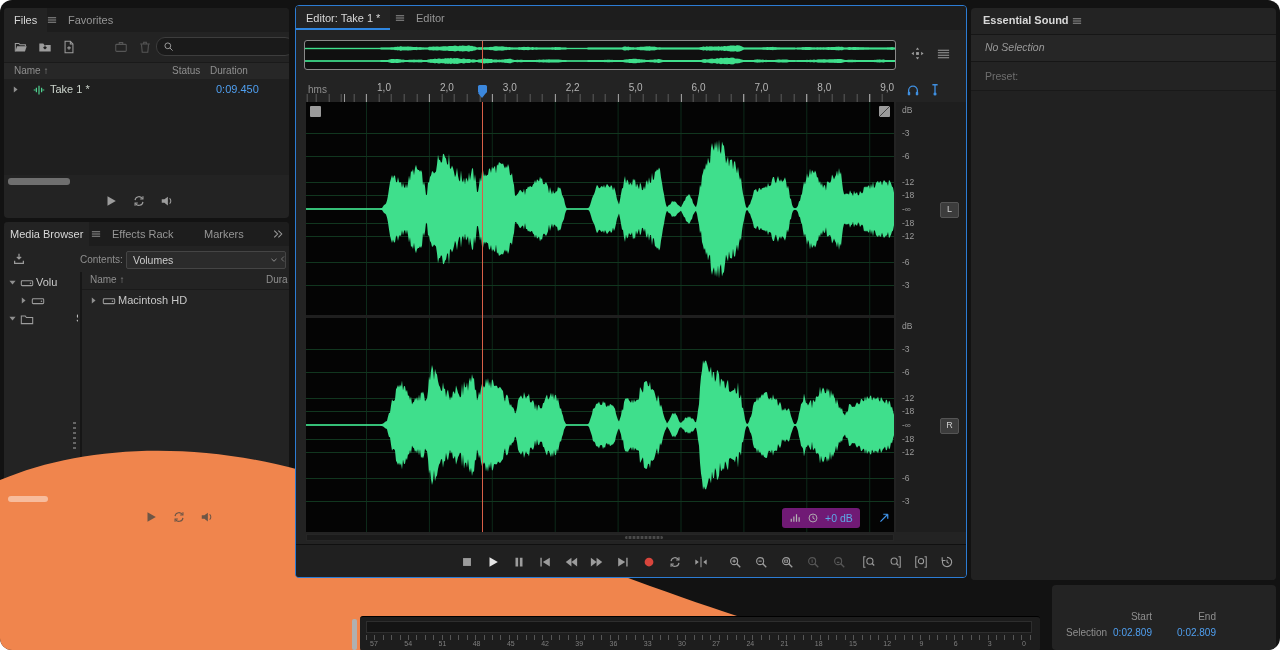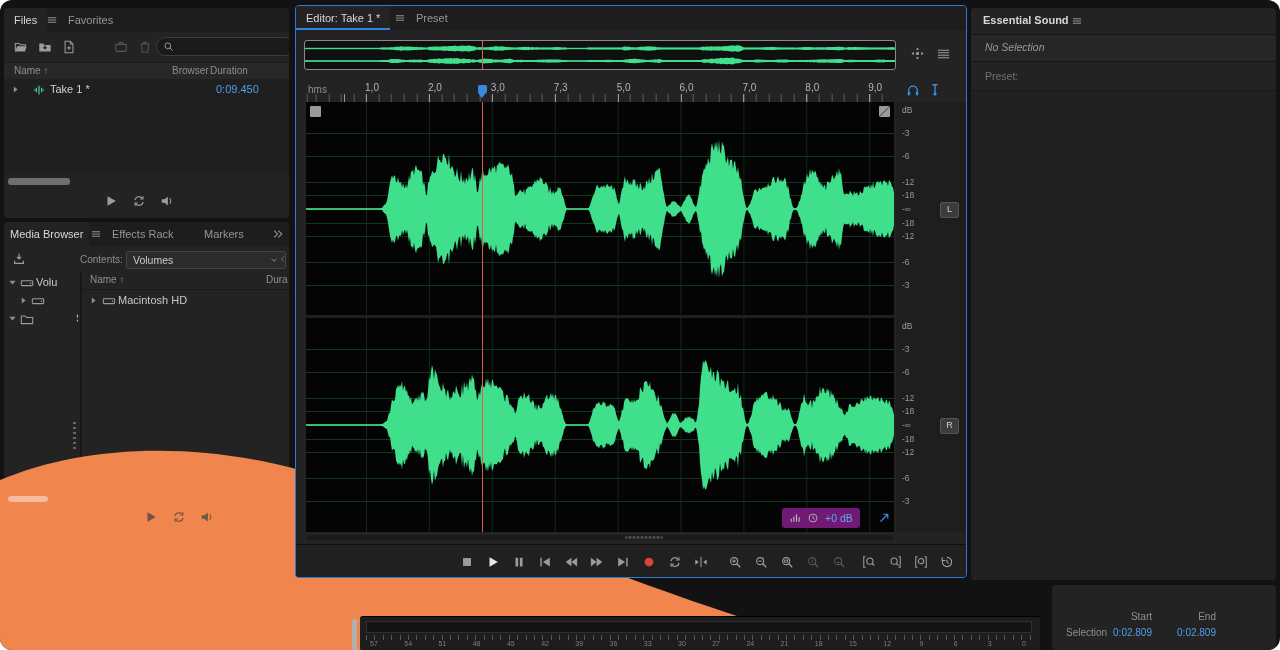--- a/index.html
+++ b/index.html
@@ -83,21 +83,21 @@
       <span class="icon" style="width:11px;height:11px;">
           <svg viewBox="0 0 16 16">
             <circle cx="7" cy="7" r="4.2" fill="none" stroke="currentColor" stroke-width="1.4"></circle>
             <path d="M10 10l4 4" stroke="currentColor" stroke-width="1.4"></path>
           </svg>
         </span>
       <input placeholder="" style="">
     </div>
     <div class="abs" style="left:0;top:54px;width:285px;height:16px;background:#272727;border-top:1px solid #1a1a1a;border-bottom:1px solid #1a1a1a;">
       <span class="hdr abs" style="left:10px;top:2px;"><span>Name</span> <span>↑</span></span>
-      <span class="hdr abs" style="left:168px;top:2px;">Browser</span>
+      <span class="hdr abs" style="left:168px;top:2px;">Status</span>
       <span class="hdr abs" style="left:206px;top:2px;">Duration</span>
     </div>
     <div class="abs" style="left:0;top:71px;width:285px;height:96px;background:#1f1f1f;">
       <div class="abs" style="left:0;top:2px;width:285px;height:18px;">
         <span class="icon abs" style="left:6px;top:3px;width:11px;height:11px;color:#8f8f8f;">
             <svg viewBox="0 0 16 16">
               <path d="M5.5 3.5v9L11 8z" fill="currentColor"></path>
             </svg>
           </span>
         <span class="icon abs" style="left:28px;top:2px;color:#4fcf8f;">
@@ -269,21 +269,21 @@
     <div class="tabbar">
       <div class="tab-active" style="left:0;">
         <span>Editor: Take 1 *</span>
         <div class="abs" style="left:0;bottom:0;width:100%;height:2px;background:#2f86e0;"></div>
       </div>
       <span class="icon abs" style="left:98px;top:6px;width:12px;height:12px;">
           <svg viewBox="0 0 16 16">
             <path d="M2.5 5h11M2.5 8h11M2.5 11h11" stroke="currentColor" stroke-width="1.2" fill="none"></path>
           </svg>
         </span>
-      <div class="tab" style="left:120px;"><span>Preset</span></div>
+      <div class="tab" style="left:120px;"><span>Editor</span></div>
     </div>
 
     <div class="abs" style="left:8px;top:34px;width:592px;height:30px;border:1px solid #8a8a8a;border-radius:3px;background:#101010;box-sizing:border-box;">
       <svg id="wave-over" width="590" height="28" style="display:block;">
           <rect x="0" y="6.8" width="590" height="1.4" fill="#3fdf8c"></rect>
           <polygon fill="#3fdf8c" points="0,7.1 1,7.1 2,7.1 3,7.1 4,7.1 5,7.1 6,7.1 7,7.1 8,7.1 9,7.1 10,7.1 11,7.1 12,7.1 13,7.1 14,7.1 15,7.1 16,7.1 17,7.1 18,7.1 19,7.1 20,7.1 21,7.1 22,7.1 23,7.1 24,7.1 25,7.1 26,7.1 27,7.1 28,7.1 29,7.1 30,7.1 31,7.1 32,7.1 33,7.1 34,7.1 35,7.1 36,7.1 37,7.1 38,7.1 39,7.1 40,7.1 41,7.1 42,7.1 43,7.1 44,7.1 45,7.1 46,7.1 47,7.1 48,7.1 49,7.1 50,7.1 51,7.1 52,7.1 53,7.1 54,7.1 55,7.1 56,7.1 57,7.1 58,7.1 59,7.1 60,7.1 61,7.1 62,7.1 63,7.1 64,7.1 65,7.1 66,7.1 67,7.1 68,7.1 69,7.1 70,7.1 71,7.1 72,7.1 73,7.1 74,7.1 75,7.1 76,6.5 77,6.5 78,6.5 79,6.5 80,6.5 81,6.5 82,6.5 83,6.5 84,6.5 85,6.5 86,6.2 87,6.3 88,6.2 89,6.3 90,5.7 91,5.9 92,5.7 93,5.6 94,5.9 95,5.3 96,5.2 97,5.4 98,5.7 99,5.4 100,5.7 101,5.6 102,5.7 103,5.3 104,5.7 105,5.5 106,5.7 107,5.7 108,5.9 109,6.0 110,6.0 111,6.1 112,5.8 113,6.4 114,6.1 115,6.2 116,6.1 117,6.5 118,6.3 119,6.5 120,6.5 121,6.5 122,6.4 123,6.5 124,5.8 125,5.8 126,5.8 127,5.7 128,5.6 129,5.6 130,5.7 131,5.4 132,5.5 133,5.5 134,5.7 135,5.8 136,5.4 137,5.5 138,5.3 139,5.2 140,5.3 141,5.3 142,5.5 143,5.2 144,5.1 145,5.1 146,4.9 147,4.9 148,4.9 149,4.8 150,4.6 151,4.8 152,5.1 153,5.2 154,4.9 155,4.6 156,4.9 157,4.5 158,4.5 159,4.7 160,4.8 161,4.9 162,4.8 163,4.6 164,4.3 165,4.7 166,4.9 167,4.8 168,5.3 169,5.6 170,5.6 171,6.1 172,6.5 173,6.4 174,6.1 175,6.2 176,6.2 177,5.9 178,6.5 179,6.4 180,6.1 181,6.5 182,6.1 183,6.5 184,6.0 185,6.1 186,5.8 187,5.9 188,5.8 189,5.5 190,5.3 191,5.2 192,5.3 193,5.6 194,5.4 195,5.4 196,5.5 197,5.2 198,5.6 199,5.4 200,6.0 201,5.8 202,5.9 203,6.3 204,5.9 205,6.0 206,6.5 207,6.3 208,6.4 209,6.5 210,6.5 211,6.5 212,6.5 213,6.5 214,6.1 215,6.3 216,6.2 217,6.1 218,5.9 219,5.7 220,6.1 221,6.1 222,5.9 223,5.8 224,5.9 225,6.3 226,6.4 227,6.0 228,6.1 229,6.5 230,6.4 231,6.3 232,6.3 233,6.4 234,6.5 235,6.5 236,6.5 237,6.5 238,6.5 239,6.4 240,6.5 241,6.5 242,6.5 243,6.5 244,6.5 245,6.5 246,6.5 247,6.2 248,6.3 249,6.4 250,6.1 251,6.1 252,6.3 253,6.0 254,6.3 255,6.1 256,6.5 257,6.5 258,6.5 259,6.5 260,6.5 261,6.5 262,7.1 263,7.1 264,7.1 265,7.1 266,7.1 267,7.1 268,7.1 269,7.1 270,7.1 271,7.1 272,7.1 273,7.1 274,7.1 275,7.1 276,7.1 277,7.1 278,7.1 279,7.1 280,7.1 281,7.1 282,7.1 283,6.5 284,6.5 285,6.5 286,6.5 287,6.5 288,6.5 289,6.5 290,6.5 291,6.5 292,6.5 293,6.5 294,6.5 295,6.5 296,6.5 297,6.5 298,6.5 299,6.5 300,6.5 301,6.5 302,6.5 303,6.5 304,6.5 305,6.5 306,6.5 307,6.5 308,6.5 309,6.5 310,6.5 311,6.5 312,6.5 313,6.5 314,6.5 315,6.5 316,6.5 317,6.5 318,5.9 319,5.6 320,5.6 321,5.4 322,5.9 323,5.6 324,5.7 325,6.2 326,5.9 327,6.4 328,6.1 329,6.5 330,6.4 331,6.5 332,6.2 333,6.1 334,6.3 335,5.8 336,5.8 337,5.7 338,5.7 339,5.7 340,5.6 341,5.6 342,5.2 343,5.5 344,5.3 345,5.2 346,5.7 347,5.4 348,5.8 349,5.6 350,5.8 351,6.0 352,6.2 353,6.4 354,6.3 355,6.2 356,6.5 357,6.5 358,6.5 359,6.5 360,6.5 361,6.5 362,6.5 363,6.5 364,6.5 365,6.5 366,6.5 367,6.5 368,6.5 369,6.5 370,6.5 371,6.5 372,6.5 373,6.5 374,6.5 375,6.5 376,6.5 377,6.5 378,6.5 379,6.5 380,6.5 381,6.5 382,6.5 383,6.5 384,6.5 385,6.5 386,6.5 387,6.5 388,6.5 389,6.5 390,6.5 391,6.5 392,6.5 393,6.5 394,6.5 395,6.3 396,6.1 397,6.0 398,5.6 399,5.6 400,6.0 401,5.4 402,5.3 403,5.7 404,5.4 405,5.3 406,5.5 407,5.3 408,5.8 409,5.6 410,5.6 411,5.6 412,5.5 413,5.6 414,5.1 415,5.9 416,5.2 417,5.5 418,5.6 419,4.9 420,5.0 421,5.3 422,5.3 423,4.7 424,5.0 425,4.6 426,4.5 427,4.6 428,4.4 429,4.4 430,4.8 431,4.8 432,4.1 433,4.6 434,4.2 435,4.8 436,5.1 437,5.5 438,5.9 439,6.4 440,6.5 441,6.5 442,6.5 443,6.5 444,6.5 445,6.5 446,6.5 447,6.5 448,6.5 449,6.5 450,6.5 451,6.5 452,6.5 453,6.5 454,6.5 455,6.5 456,6.5 457,6.5 458,6.3 459,6.2 460,6.2 461,6.2 462,6.0 463,6.1 464,6.2 465,5.9 466,6.1 467,5.9 468,5.8 469,6.2 470,6.1 471,6.2 472,6.2 473,6.4 474,6.3 475,6.4 476,6.5 477,6.5 478,6.5 479,6.5 480,6.5 481,6.5 482,6.5 483,6.5 484,6.5 485,6.5 486,6.5 487,6.5 488,6.5 489,6.5 490,6.5 491,7.1 492,6.5 493,6.5 494,6.5 495,6.5 496,6.5 497,6.3 498,6.1 499,6.2 500,6.1 501,5.9 502,6.1 503,6.1 504,6.1 505,6.0 506,6.2 507,6.3 508,6.5 509,6.3 510,6.5 511,6.5 512,6.2 513,6.3 514,6.5 515,6.2 516,6.3 517,6.4 518,6.3 519,6.2 520,6.4 521,6.3 522,6.2 523,6.1 524,6.0 525,6.2 526,6.1 527,6.0 528,6.0 529,6.1 530,5.9 531,5.8 532,5.7 533,5.8 534,5.6 535,5.9 536,5.7 537,5.8 538,5.9 539,6.4 540,6.4 541,6.5 542,6.4 543,6.2 544,6.1 545,6.0 546,6.3 547,6.2 548,6.0 549,6.0 550,6.0 551,6.0 552,6.2 553,6.1 554,6.2 555,6.3 556,6.3 557,6.3 558,6.3 559,6.3 560,6.4 561,6.3 562,6.4 563,6.3 564,6.5 565,6.5 566,6.5 567,6.4 568,6.5 569,6.5 570,6.5 571,6.5 572,6.5 573,6.5 574,6.5 575,6.5 576,6.5 577,6.5 578,6.5 579,6.5 580,6.5 581,6.5 582,6.4 583,6.3 584,6.4 585,6.2 586,6.2 587,6.1 588,6.3 589,6.5 590,6.5 590,8.5 589,8.5 588,8.7 587,8.9 586,8.8 585,8.8 584,8.6 583,8.7 582,8.6 581,8.5 580,8.5 579,8.5 578,8.5 577,8.5 576,8.5 575,8.5 574,8.5 573,8.5 572,8.5 571,8.5 570,8.5 569,8.5 568,8.5 567,8.6 566,8.5 565,8.5 564,8.5 563,8.7 562,8.6 561,8.7 560,8.6 559,8.7 558,8.7 557,8.7 556,8.7 555,8.7 554,8.8 553,8.9 552,8.8 551,9.0 550,9.0 549,9.0 548,9.0 547,8.8 546,8.7 545,9.0 544,8.9 543,8.8 542,8.6 541,8.5 540,8.6 539,8.6 538,9.1 537,9.2 536,9.3 535,9.1 534,9.4 533,9.2 532,9.3 531,9.2 530,9.1 529,8.9 528,9.0 527,9.0 526,8.9 525,8.8 524,9.0 523,8.9 522,8.8 521,8.7 520,8.6 519,8.8 518,8.7 517,8.6 516,8.7 515,8.8 514,8.5 513,8.7 512,8.8 511,8.5 510,8.5 509,8.7 508,8.5 507,8.7 506,8.8 505,9.0 504,8.9 503,8.9 502,8.9 501,9.1 500,8.9 499,8.8 498,8.9 497,8.7 496,8.5 495,8.5 494,8.5 493,8.5 492,8.5 491,7.9 490,8.5 489,8.5 488,8.5 487,8.5 486,8.5 485,8.5 484,8.5 483,8.5 482,8.5 481,8.5 480,8.5 479,8.5 478,8.5 477,8.5 476,8.5 475,8.6 474,8.7 473,8.6 472,8.8 471,8.8 470,8.9 469,8.8 468,9.2 467,9.1 466,8.9 465,9.1 464,8.8 463,8.9 462,9.0 461,8.8 460,8.8 459,8.8 458,8.7 457,8.5 456,8.5 455,8.5 454,8.5 453,8.5 452,8.5 451,8.5 450,8.5 449,8.5 448,8.5 447,8.5 446,8.5 445,8.5 444,8.5 443,8.5 442,8.5 441,8.5 440,8.5 439,8.6 438,9.1 437,9.5 436,9.9 435,10.2 434,10.8 433,10.4 432,10.9 431,10.2 430,10.2 429,10.6 428,10.6 427,10.4 426,10.5 425,10.4 424,10.0 423,10.3 422,9.7 421,9.7 420,10.0 419,10.1 418,9.4 417,9.5 416,9.8 415,9.1 414,9.9 413,9.4 412,9.5 411,9.4 410,9.4 409,9.4 408,9.2 407,9.7 406,9.5 405,9.7 404,9.6 403,9.3 402,9.7 401,9.6 400,9.0 399,9.4 398,9.4 397,9.0 396,8.9 395,8.7 394,8.5 393,8.5 392,8.5 391,8.5 390,8.5 389,8.5 388,8.5 387,8.5 386,8.5 385,8.5 384,8.5 383,8.5 382,8.5 381,8.5 380,8.5 379,8.5 378,8.5 377,8.5 376,8.5 375,8.5 374,8.5 373,8.5 372,8.5 371,8.5 370,8.5 369,8.5 368,8.5 367,8.5 366,8.5 365,8.5 364,8.5 363,8.5 362,8.5 361,8.5 360,8.5 359,8.5 358,8.5 357,8.5 356,8.5 355,8.8 354,8.7 353,8.6 352,8.8 351,9.0 350,9.2 349,9.4 348,9.2 347,9.6 346,9.3 345,9.8 344,9.7 343,9.5 342,9.8 341,9.4 340,9.4 339,9.3 338,9.3 337,9.3 336,9.2 335,9.2 334,8.7 333,8.9 332,8.8 331,8.5 330,8.6 329,8.5 328,8.9 327,8.6 326,9.1 325,8.8 324,9.3 323,9.4 322,9.1 321,9.6 320,9.4 319,9.4 318,9.1 317,8.5 316,8.5 315,8.5 314,8.5 313,8.5 312,8.5 311,8.5 310,8.5 309,8.5 308,8.5 307,8.5 306,8.5 305,8.5 304,8.5 303,8.5 302,8.5 301,8.5 300,8.5 299,8.5 298,8.5 297,8.5 296,8.5 295,8.5 294,8.5 293,8.5 292,8.5 291,8.5 290,8.5 289,8.5 288,8.5 287,8.5 286,8.5 285,8.5 284,8.5 283,8.5 282,7.9 281,7.9 280,7.9 279,7.9 278,7.9 277,7.9 276,7.9 275,7.9 274,7.9 273,7.9 272,7.9 271,7.9 270,7.9 269,7.9 268,7.9 267,7.9 266,7.9 265,7.9 264,7.9 263,7.9 262,7.9 261,8.5 260,8.5 259,8.5 258,8.5 257,8.5 256,8.5 255,8.9 254,8.7 253,9.0 252,8.7 251,8.9 250,8.9 249,8.6 248,8.7 247,8.8 246,8.5 245,8.5 244,8.5 243,8.5 242,8.5 241,8.5 240,8.5 239,8.6 238,8.5 237,8.5 236,8.5 235,8.5 234,8.5 233,8.6 232,8.7 231,8.7 230,8.6 229,8.5 228,8.9 227,9.0 226,8.6 225,8.7 224,9.1 223,9.2 222,9.1 221,8.9 220,8.9 219,9.3 218,9.1 217,8.9 216,8.8 215,8.7 214,8.9 213,8.5 212,8.5 211,8.5 210,8.5 209,8.5 208,8.6 207,8.7 206,8.5 205,9.0 204,9.1 203,8.7 202,9.1 201,9.2 200,9.0 199,9.6 198,9.4 197,9.8 196,9.5 195,9.6 194,9.6 193,9.4 192,9.7 191,9.8 190,9.7 189,9.5 188,9.2 187,9.1 186,9.2 185,8.9 184,9.0 183,8.5 182,8.9 181,8.5 180,8.9 179,8.6 178,8.5 177,9.1 176,8.8 175,8.8 174,8.9 173,8.6 172,8.5 171,8.9 170,9.4 169,9.4 168,9.7 167,10.2 166,10.1 165,10.3 164,10.7 163,10.4 162,10.2 161,10.1 160,10.2 159,10.3 158,10.5 157,10.5 156,10.1 155,10.4 154,10.1 153,9.8 152,9.9 151,10.2 150,10.4 149,10.2 148,10.1 147,10.1 146,10.1 145,9.9 144,9.9 143,9.8 142,9.5 141,9.7 140,9.7 139,9.8 138,9.7 137,9.5 136,9.6 135,9.2 134,9.3 133,9.5 132,9.5 131,9.6 130,9.3 129,9.4 128,9.4 127,9.3 126,9.2 125,9.2 124,9.2 123,8.5 122,8.6 121,8.5 120,8.5 119,8.5 118,8.7 117,8.5 116,8.9 115,8.8 114,8.9 113,8.6 112,9.2 111,8.9 110,9.0 109,9.0 108,9.1 107,9.3 106,9.3 105,9.5 104,9.3 103,9.7 102,9.3 101,9.4 100,9.3 99,9.6 98,9.3 97,9.6 96,9.8 95,9.7 94,9.1 93,9.4 92,9.3 91,9.1 90,9.3 89,8.7 88,8.8 87,8.7 86,8.8 85,8.5 84,8.5 83,8.5 82,8.5 81,8.5 80,8.5 79,8.5 78,8.5 77,8.5 76,8.5 75,7.9 74,7.9 73,7.9 72,7.9 71,7.9 70,7.9 69,7.9 68,7.9 67,7.9 66,7.9 65,7.9 64,7.9 63,7.9 62,7.9 61,7.9 60,7.9 59,7.9 58,7.9 57,7.9 56,7.9 55,7.9 54,7.9 53,7.9 52,7.9 51,7.9 50,7.9 49,7.9 48,7.9 47,7.9 46,7.9 45,7.9 44,7.9 43,7.9 42,7.9 41,7.9 40,7.9 39,7.9 38,7.9 37,7.9 36,7.9 35,7.9 34,7.9 33,7.9 32,7.9 31,7.9 30,7.9 29,7.9 28,7.9 27,7.9 26,7.9 25,7.9 24,7.9 23,7.9 22,7.9 21,7.9 20,7.9 19,7.9 18,7.9 17,7.9 16,7.9 15,7.9 14,7.9 13,7.9 12,7.9 11,7.9 10,7.9 9,7.9 8,7.9 7,7.9 6,7.9 5,7.9 4,7.9 3,7.9 2,7.9 1,7.9 0,7.9"></polygon>
           <rect x="0" y="19.3" width="590" height="1.4" fill="#3fdf8c"></rect>
           <polygon fill="#3fdf8c" points="0,19.6 1,19.6 2,19.6 3,19.6 4,19.6 5,19.6 6,19.6 7,19.6 8,19.6 9,19.6 10,19.6 11,19.6 12,19.6 13,19.6 14,19.6 15,19.6 16,19.6 17,19.6 18,19.6 19,19.6 20,19.6 21,19.6 22,19.6 23,19.6 24,19.6 25,19.6 26,19.6 27,19.6 28,19.6 29,19.6 30,19.6 31,19.6 32,19.6 33,19.6 34,19.6 35,19.6 36,19.6 37,19.6 38,19.6 39,19.6 40,19.6 41,19.6 42,19.6 43,19.6 44,19.6 45,19.6 46,19.6 47,19.6 48,19.6 49,19.6 50,19.6 51,19.6 52,19.6 53,19.6 54,19.6 55,19.6 56,19.6 57,19.6 58,19.6 59,19.6 60,19.6 61,19.6 62,19.6 63,19.6 64,19.6 65,19.6 66,19.6 67,19.6 68,19.6 69,19.6 70,19.6 71,19.6 72,19.6 73,19.6 74,19.6 75,19.6 76,19.0 77,19.0 78,19.0 79,19.0 80,19.0 81,19.0 82,19.0 83,19.0 84,18.6 85,18.4 86,18.1 87,18.0 88,18.0 89,18.0 90,18.2 91,18.0 92,18.0 93,18.1 94,18.3 95,18.3 96,18.6 97,18.7 98,18.6 99,18.8 100,18.9 101,18.9 102,18.9 103,18.9 104,18.8 105,18.7 106,18.7 107,18.8 108,18.8 109,18.6 110,18.8 111,18.7 112,18.7 113,18.7 114,18.6 115,18.8 116,18.6 117,18.8 118,18.9 119,19.0 120,19.0 121,19.0 122,19.0 123,18.5 124,18.4 125,18.3 126,18.0 127,18.3 128,18.1 129,18.0 130,17.5 131,17.9 132,17.9 133,17.4 134,17.4 135,17.4 136,18.0 137,17.8 138,17.7 139,17.7 140,17.3 141,17.2 142,17.4 143,16.9 144,17.4 145,17.2 146,16.8 147,17.5 148,17.5 149,17.1 150,17.3 151,17.3 152,16.9 153,17.3 154,17.6 155,17.8 156,17.9 157,18.0 158,17.6 159,17.6 160,17.7 161,18.3 162,18.1 163,18.1 164,18.0 165,18.1 166,18.7 167,18.5 168,18.2 169,18.6 170,18.6 171,19.0 172,19.0 173,18.7 174,18.3 175,18.5 176,17.9 177,18.1 178,17.7 179,17.6 180,17.6 181,18.1 182,17.8 183,17.8 184,17.9 185,17.9 186,18.0 187,18.1 188,18.7 189,18.4 190,18.5 191,18.5 192,18.6 193,19.0 194,18.6 195,18.7 196,18.8 197,18.4 198,18.4 199,18.5 200,18.1 201,18.3 202,17.9 203,18.0 204,17.7 205,17.7 206,17.8 207,18.4 208,18.5 209,18.9 210,19.0 211,19.0 212,18.7 213,18.8 214,18.9 215,18.8 216,18.8 217,18.8 218,19.0 219,19.0 220,19.0 221,19.0 222,19.0 223,18.9 224,19.0 225,19.0 226,19.0 227,19.0 228,19.0 229,19.0 230,19.0 231,18.9 232,18.8 233,19.0 234,18.6 235,18.8 236,18.8 237,18.8 238,18.6 239,18.5 240,18.7 241,18.5 242,18.4 243,18.4 244,18.3 245,18.5 246,18.5 247,18.5 248,18.4 249,18.4 250,18.5 251,18.5 252,18.4 253,18.5 254,18.4 255,18.8 256,18.8 257,19.0 258,19.0 259,19.0 260,19.0 261,19.0 262,19.6 263,19.6 264,19.6 265,19.6 266,19.6 267,19.6 268,19.6 269,19.6 270,19.6 271,19.6 272,19.6 273,19.6 274,19.6 275,19.6 276,19.6 277,19.6 278,19.6 279,19.6 280,19.6 281,19.6 282,19.6 283,19.0 284,19.0 285,19.0 286,19.0 287,19.0 288,19.0 289,19.0 290,19.0 291,19.0 292,19.0 293,19.0 294,19.0 295,19.0 296,19.0 297,19.0 298,19.0 299,18.9 300,18.8 301,18.9 302,18.7 303,18.8 304,18.8 305,18.8 306,19.0 307,18.8 308,19.0 309,19.0 310,19.0 311,19.0 312,19.0 313,19.0 314,19.0 315,19.0 316,19.0 317,19.0 318,19.0 319,18.8 320,18.5 321,18.4 322,18.3 323,18.6 324,18.0 325,18.1 326,18.0 327,17.9 328,17.7 329,17.7 330,17.7 331,17.8 332,17.9 333,18.3 334,17.9 335,18.3 336,18.5 337,18.3 338,18.8 339,18.4 340,18.8 341,19.0 342,19.0 343,19.0 344,18.9 345,18.8 346,18.8 347,18.8 348,18.7 349,18.5 350,18.3 351,18.5 352,18.4 353,18.0 354,18.0 355,18.3 356,18.5 357,18.7 358,19.0 359,19.0 360,19.0 361,19.0 362,19.0 363,19.0 364,19.0 365,19.0 366,19.0 367,19.0 368,19.0 369,19.0 370,19.0 371,19.0 372,19.0 373,19.0 374,19.0 375,19.0 376,19.0 377,19.0 378,19.0 379,19.0 380,19.0 381,19.0 382,19.0 383,19.0 384,19.0 385,19.0 386,19.0 387,19.0 388,19.0 389,19.0 390,19.0 391,19.0 392,19.0 393,19.0 394,19.0 395,18.9 396,18.9 397,18.7 398,18.3 399,18.3 400,18.0 401,18.3 402,18.4 403,18.3 404,18.3 405,17.7 406,17.7 407,17.5 408,17.8 409,17.9 410,17.8 411,17.8 412,17.1 413,17.5 414,17.5 415,16.9 416,16.7 417,17.0 418,17.2 419,16.9 420,16.8 421,17.0 422,16.5 423,16.9 424,17.0 425,17.1 426,16.5 427,16.8 428,16.6 429,17.0 430,17.5 431,17.7 432,17.6 433,17.8 434,17.7 435,17.9 436,18.6 437,18.5 438,19.0 439,19.0 440,19.0 441,19.0 442,19.0 443,19.0 444,19.0 445,19.0 446,19.0 447,19.0 448,19.0 449,19.0 450,18.6 451,18.7 452,18.3 453,18.6 454,18.4 455,18.6 456,18.7 457,18.7 458,18.6 459,19.0 460,19.0 461,18.7 462,19.0 463,18.9 464,19.0 465,19.0 466,19.0 467,19.0 468,18.9 469,19.0 470,19.0 471,18.7 472,18.7 473,18.6 474,18.5 475,18.4 476,18.7 477,18.6 478,18.4 479,18.5 480,18.4 481,18.4 482,18.5 483,18.7 484,18.9 485,19.0 486,19.0 487,19.0 488,19.0 489,19.0 490,19.0 491,19.6 492,19.0 493,19.0 494,19.0 495,19.0 496,19.0 497,19.0 498,19.0 499,19.0 500,19.0 501,19.0 502,18.7 503,18.9 504,19.0 505,18.8 506,18.7 507,18.9 508,18.7 509,18.5 510,18.8 511,18.9 512,18.5 513,18.6 514,18.3 515,18.5 516,18.3 517,18.6 518,18.3 519,18.3 520,18.2 521,18.4 522,18.5 523,18.4 524,18.2 525,18.3 526,18.2 527,18.3 528,18.3 529,18.2 530,18.0 531,18.2 532,17.9 533,17.9 534,18.1 535,17.9 536,17.9 537,18.3 538,18.5 539,18.8 540,19.0 541,19.0 542,18.9 543,18.8 544,18.7 545,18.8 546,18.7 547,18.8 548,18.8 549,19.0 550,18.8 551,18.9 552,18.9 553,19.0 554,18.9 555,19.0 556,19.0 557,19.0 558,19.0 559,19.0 560,19.0 561,19.0 562,19.0 563,19.0 564,19.0 565,19.0 566,19.0 567,18.9 568,19.0 569,18.9 570,18.7 571,18.9 572,18.6 573,18.8 574,18.6 575,18.6 576,18.7 577,18.8 578,18.5 579,18.6 580,18.9 581,18.9 582,18.9 583,18.9 584,19.0 585,19.0 586,19.0 587,19.0 588,19.0 589,19.0 590,19.0 590,21.0 589,21.0 588,21.0 587,21.0 586,21.0 585,21.0 584,21.0 583,21.1 582,21.1 581,21.1 580,21.1 579,21.4 578,21.5 577,21.2 576,21.3 575,21.4 574,21.4 573,21.2 572,21.4 571,21.1 570,21.3 569,21.1 568,21.0 567,21.1 566,21.0 565,21.0 564,21.0 563,21.0 562,21.0 561,21.0 560,21.0 559,21.0 558,21.0 557,21.0 556,21.0 555,21.0 554,21.1 553,21.0 552,21.1 551,21.1 550,21.2 549,21.0 548,21.2 547,21.2 546,21.3 545,21.2 544,21.3 543,21.2 542,21.1 541,21.0 540,21.0 539,21.2 538,21.5 537,21.7 536,22.1 535,22.1 534,21.9 533,22.1 532,22.1 531,21.8 530,22.0 529,21.8 528,21.7 527,21.7 526,21.8 525,21.7 524,21.8 523,21.6 522,21.5 521,21.6 520,21.8 519,21.7 518,21.7 517,21.4 516,21.7 515,21.5 514,21.7 513,21.4 512,21.5 511,21.1 510,21.2 509,21.5 508,21.3 507,21.1 506,21.3 505,21.2 504,21.0 503,21.1 502,21.3 501,21.0 500,21.0 499,21.0 498,21.0 497,21.0 496,21.0 495,21.0 494,21.0 493,21.0 492,21.0 491,20.4 490,21.0 489,21.0 488,21.0 487,21.0 486,21.0 485,21.0 484,21.1 483,21.3 482,21.5 481,21.6 480,21.6 479,21.5 478,21.6 477,21.4 476,21.3 475,21.6 474,21.5 473,21.4 472,21.3 471,21.3 470,21.0 469,21.0 468,21.1 467,21.0 466,21.0 465,21.0 464,21.0 463,21.1 462,21.0 461,21.3 460,21.0 459,21.0 458,21.4 457,21.3 456,21.3 455,21.4 454,21.6 453,21.4 452,21.7 451,21.3 450,21.4 449,21.0 448,21.0 447,21.0 446,21.0 445,21.0 444,21.0 443,21.0 442,21.0 441,21.0 440,21.0 439,21.0 438,21.0 437,21.5 436,21.4 435,22.1 434,22.3 433,22.2 432,22.4 431,22.3 430,22.5 429,23.0 428,23.4 427,23.2 426,23.5 425,22.9 424,23.0 423,23.1 422,23.5 421,23.0 420,23.2 419,23.1 418,22.8 417,23.0 416,23.3 415,23.1 414,22.5 413,22.5 412,22.9 411,22.2 410,22.2 409,22.1 408,22.2 407,22.5 406,22.3 405,22.3 404,21.7 403,21.7 402,21.6 401,21.7 400,22.0 399,21.7 398,21.7 397,21.3 396,21.1 395,21.1 394,21.0 393,21.0 392,21.0 391,21.0 390,21.0 389,21.0 388,21.0 387,21.0 386,21.0 385,21.0 384,21.0 383,21.0 382,21.0 381,21.0 380,21.0 379,21.0 378,21.0 377,21.0 376,21.0 375,21.0 374,21.0 373,21.0 372,21.0 371,21.0 370,21.0 369,21.0 368,21.0 367,21.0 366,21.0 365,21.0 364,21.0 363,21.0 362,21.0 361,21.0 360,21.0 359,21.0 358,21.0 357,21.3 356,21.5 355,21.7 354,22.0 353,22.0 352,21.6 351,21.5 350,21.7 349,21.5 348,21.3 347,21.2 346,21.2 345,21.2 344,21.1 343,21.0 342,21.0 341,21.0 340,21.2 339,21.6 338,21.2 337,21.7 336,21.5 335,21.7 334,22.1 333,21.7 332,22.1 331,22.2 330,22.3 329,22.3 328,22.3 327,22.1 326,22.0 325,21.9 324,22.0 323,21.4 322,21.7 321,21.6 320,21.5 319,21.2 318,21.0 317,21.0 316,21.0 315,21.0 314,21.0 313,21.0 312,21.0 311,21.0 310,21.0 309,21.0 308,21.0 307,21.2 306,21.0 305,21.2 304,21.2 303,21.2 302,21.3 301,21.1 300,21.2 299,21.1 298,21.0 297,21.0 296,21.0 295,21.0 294,21.0 293,21.0 292,21.0 291,21.0 290,21.0 289,21.0 288,21.0 287,21.0 286,21.0 285,21.0 284,21.0 283,21.0 282,20.4 281,20.4 280,20.4 279,20.4 278,20.4 277,20.4 276,20.4 275,20.4 274,20.4 273,20.4 272,20.4 271,20.4 270,20.4 269,20.4 268,20.4 267,20.4 266,20.4 265,20.4 264,20.4 263,20.4 262,20.4 261,21.0 260,21.0 259,21.0 258,21.0 257,21.0 256,21.2 255,21.2 254,21.6 253,21.5 252,21.6 251,21.5 250,21.5 249,21.6 248,21.6 247,21.5 246,21.5 245,21.5 244,21.7 243,21.6 242,21.6 241,21.5 240,21.3 239,21.5 238,21.4 237,21.2 236,21.2 235,21.2 234,21.4 233,21.0 232,21.2 231,21.1 230,21.0 229,21.0 228,21.0 227,21.0 226,21.0 225,21.0 224,21.0 223,21.1 222,21.0 221,21.0 220,21.0 219,21.0 218,21.0 217,21.2 216,21.2 215,21.2 214,21.1 213,21.2 212,21.3 211,21.0 210,21.0 209,21.1 208,21.5 207,21.6 206,22.2 205,22.3 204,22.3 203,22.0 202,22.1 201,21.7 200,21.9 199,21.5 198,21.6 197,21.6 196,21.2 195,21.3 194,21.4 193,21.0 192,21.4 191,21.5 190,21.5 189,21.6 188,21.3 187,21.9 186,22.0 185,22.1 184,22.1 183,22.2 182,22.2 181,21.9 180,22.4 179,22.4 178,22.3 177,21.9 176,22.1 175,21.5 174,21.7 173,21.3 172,21.0 171,21.0 170,21.4 169,21.4 168,21.8 167,21.5 166,21.3 165,21.9 164,22.0 163,21.9 162,21.9 161,21.7 160,22.3 159,22.4 158,22.4 157,22.0 156,22.1 155,22.2 154,22.4 153,22.7 152,23.1 151,22.7 150,22.7 149,22.9 148,22.5 147,22.5 146,23.2 145,22.8 144,22.6 143,23.1 142,22.6 141,22.8 140,22.7 139,22.3 138,22.3 137,22.2 136,22.0 135,22.6 134,22.6 133,22.6 132,22.1 131,22.1 130,22.5 129,22.0 128,21.9 127,21.7 126,22.0 125,21.7 124,21.6 123,21.5 122,21.0 121,21.0 120,21.0 119,21.0 118,21.1 117,21.2 116,21.4 115,21.2 114,21.4 113,21.3 112,21.3 111,21.3 110,21.2 109,21.4 108,21.2 107,21.2 106,21.3 105,21.3 104,21.2 103,21.1 102,21.1 101,21.1 100,21.1 99,21.2 98,21.4 97,21.3 96,21.4 95,21.7 94,21.7 93,21.9 92,22.0 91,22.0 90,21.8 89,22.0 88,22.0 87,22.0 86,21.9 85,21.6 84,21.4 83,21.0 82,21.0 81,21.0 80,21.0 79,21.0 78,21.0 77,21.0 76,21.0 75,20.4 74,20.4 73,20.4 72,20.4 71,20.4 70,20.4 69,20.4 68,20.4 67,20.4 66,20.4 65,20.4 64,20.4 63,20.4 62,20.4 61,20.4 60,20.4 59,20.4 58,20.4 57,20.4 56,20.4 55,20.4 54,20.4 53,20.4 52,20.4 51,20.4 50,20.4 49,20.4 48,20.4 47,20.4 46,20.4 45,20.4 44,20.4 43,20.4 42,20.4 41,20.4 40,20.4 39,20.4 38,20.4 37,20.4 36,20.4 35,20.4 34,20.4 33,20.4 32,20.4 31,20.4 30,20.4 29,20.4 28,20.4 27,20.4 26,20.4 25,20.4 24,20.4 23,20.4 22,20.4 21,20.4 20,20.4 19,20.4 18,20.4 17,20.4 16,20.4 15,20.4 14,20.4 13,20.4 12,20.4 11,20.4 10,20.4 9,20.4 8,20.4 7,20.4 6,20.4 5,20.4 4,20.4 3,20.4 2,20.4 1,20.4 0,20.4"></polygon>
         </svg>
       <div id="over-playhead" class="abs" style="top: 0px; width: 1px; height: 28px; left: 177px; background: rgb(217, 95, 72);"></div>
@@ -296,25 +296,25 @@
           </svg>
         </span>
         <span class="icon" style="width: 15px; height: 15px;">
           <svg viewBox="0 0 16 16">
             <path d="M2 4.5h12M2 7.2h12M2 9.9h12M2 12.6h12" stroke="currentColor" stroke-width="1.1" fill="none"></path>
           </svg>
         </span>
       </div>
 
     <span class="hdr abs" style="left:12px;top:78px;font-size:10px;">hms</span>
-    <div class="abs" id="ruler-labels" style="left:16px;top:74px;width:588px;height:22px;">
+    <div class="abs" id="ruler-labels" style="left:28px;top:74px;width:588px;height:22px;">
         <span class="ruler-lab" style="left: 60px;">1,0</span>
         <span class="ruler-lab" style="left: 122.9px;">2,0</span>
         <span class="ruler-lab" style="left: 185.8px;">3,0</span>
-        <span class="ruler-lab" style="left: 248.7px;">7,3</span>
+        <span class="ruler-lab" style="left: 248.7px;">2,2</span>
         <span class="ruler-lab" style="left: 311.6px;">5,0</span>
         <span class="ruler-lab" style="left: 374.5px;">6,0</span>
         <span class="ruler-lab" style="left: 437.4px;">7,0</span>
         <span class="ruler-lab" style="left: 500.3px; text-align: right;">8,0</span>
         <span class="ruler-lab" style="left: 563.2px;">9,0</span>
       </div>
     <div class="ticks" style="left:10px;top:88px;width:588px;height:8px;"></div>
     <div class="abs" id="playhead-marker" style="top: 79px; left: 182px;">
       <div style="width:9px;height:8px;background:#3b87dd;border-radius:1.5px;"></div>
       <div style="width:0;height:0;border-left:4.5px solid transparent;border-right:4.5px solid transparent;border-top:5px solid #3b87dd;"></div>

